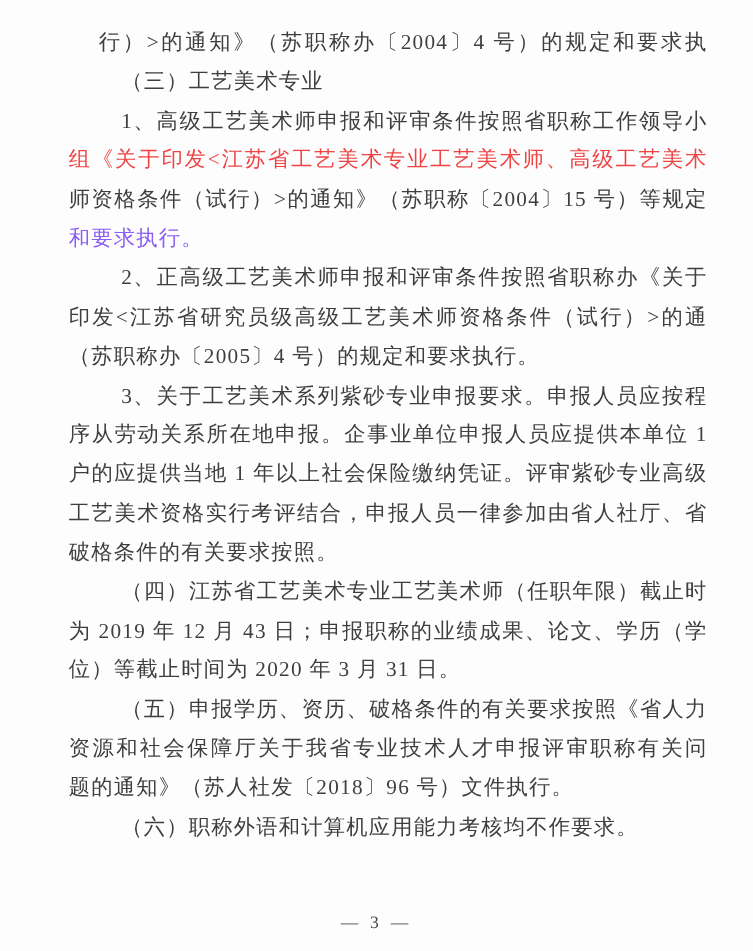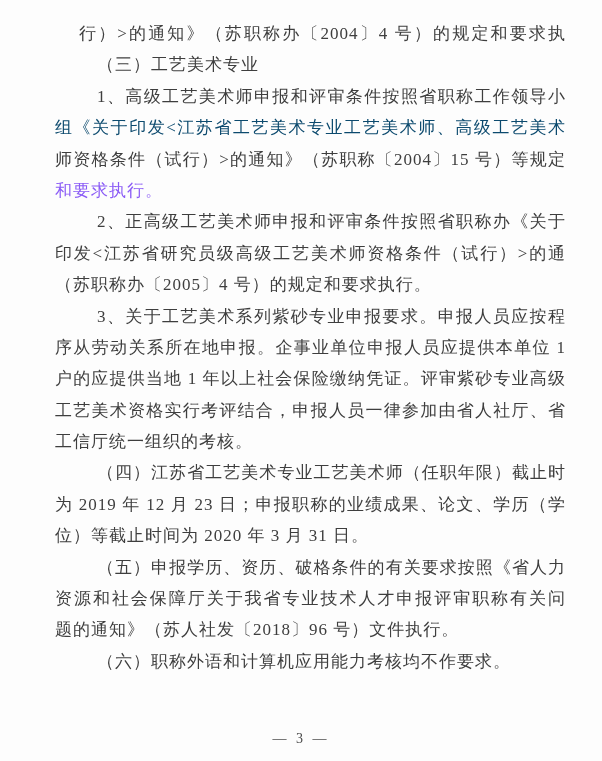--- a/index.html
+++ b/index.html
@@ -56,33 +56,33 @@
   }
 </style>
 </head>
 <body>
 
 <div class="page">
   <div class="text-block" id="lines-container">
       <div class="line fill" style="color: rgb(62, 62, 62); margin-left: 24px;">行）&gt;的通知》（苏职称办〔2004〕4 号）的规定和要求执行。</div>
       <div class="line indent" style="color: rgb(62, 62, 62);">（三）工艺美术专业</div>
       <div class="line indent fill" style="color: rgb(62, 62, 62);">1、高级工艺美术师申报和评审条件按照省职称工作领导小</div>
-      <div class="line fill" style="color: #0c4a6e;">组《关于印发&lt;江苏省工艺美术专业工艺美术师、高级工艺美术</div>
+      <div class="line fill" style="color: #ef4444;">组《关于印发&lt;江苏省工艺美术专业工艺美术师、高级工艺美术</div>
       <div class="line fill" style="color: rgb(62, 62, 62);">师资格条件（试行）&gt;的通知》（苏职称〔2004〕15 号）等规定</div>
       <div class="line" style="color: #8b5cf6;">和要求执行。</div>
       <div class="line indent fill" style="color: rgb(62, 62, 62);">2、正高级工艺美术师申报和评审条件按照省职称办《关于</div>
       <div class="line fill" style="color: rgb(62, 62, 62);">印发&lt;江苏省研究员级高级工艺美术师资格条件（试行）&gt;的通知》</div>
       <div class="line" style="color: rgb(62, 62, 62);">（苏职称办〔2005〕4 号）的规定和要求执行。</div>
       <div class="line indent fill" style="color: rgb(62, 62, 62);">3、关于工艺美术系列紫砂专业申报要求。申报人员应按程</div>
       <div class="line fill" style="color: rgb(62, 62, 62);">序从劳动关系所在地申报。企事业单位申报人员应提供本单位 1</div>
       <div class="line fill" style="color: rgb(62, 62, 62);">户的应提供当地 1 年以上社会保险缴纳凭证。评审紫砂专业高级</div>
       <div class="line fill" style="color: rgb(62, 62, 62);">工艺美术资格实行考评结合，申报人员一律参加由省人社厅、省</div>
-      <div class="line" style="color: rgb(62, 62, 62);">工信厅统一组织的考核。</div>
+      <div class="line" style="color: rgb(62, 62, 62);">破格条件的有关要求按照。</div>
       <div class="line indent fill" style="color: rgb(62, 62, 62);">（四）江苏省工艺美术专业工艺美术师（任职年限）截止时间</div>
-      <div class="line fill" style="color: rgb(62, 62, 62);">为 2019 年 12 月 23 日；申报职称的业绩成果、论文、学历（学</div>
+      <div class="line fill" style="color: rgb(62, 62, 62);">为 2019 年 12 月 43 日；申报职称的业绩成果、论文、学历（学</div>
       <div class="line" style="color: rgb(62, 62, 62);">位）等截止时间为 2020 年 3 月 31 日。</div>
       <div class="line indent fill" style="color: rgb(62, 62, 62);">（五）申报学历、资历、破格条件的有关要求按照《省人力</div>
       <div class="line fill" style="color: rgb(62, 62, 62);">资源和社会保障厅关于我省专业技术人才申报评审职称有关问</div>
       <div class="line" style="color: rgb(62, 62, 62);">题的通知》（苏人社发〔2018〕96 号）文件执行。</div>
       <div class="line indent" style="color: rgb(62, 62, 62);">（六）职称外语和计算机应用能力考核均不作要求。</div>
     </div>
   <div class="footer">
     <span class="page-number">— 3 —</span>
   </div>
 </div>

